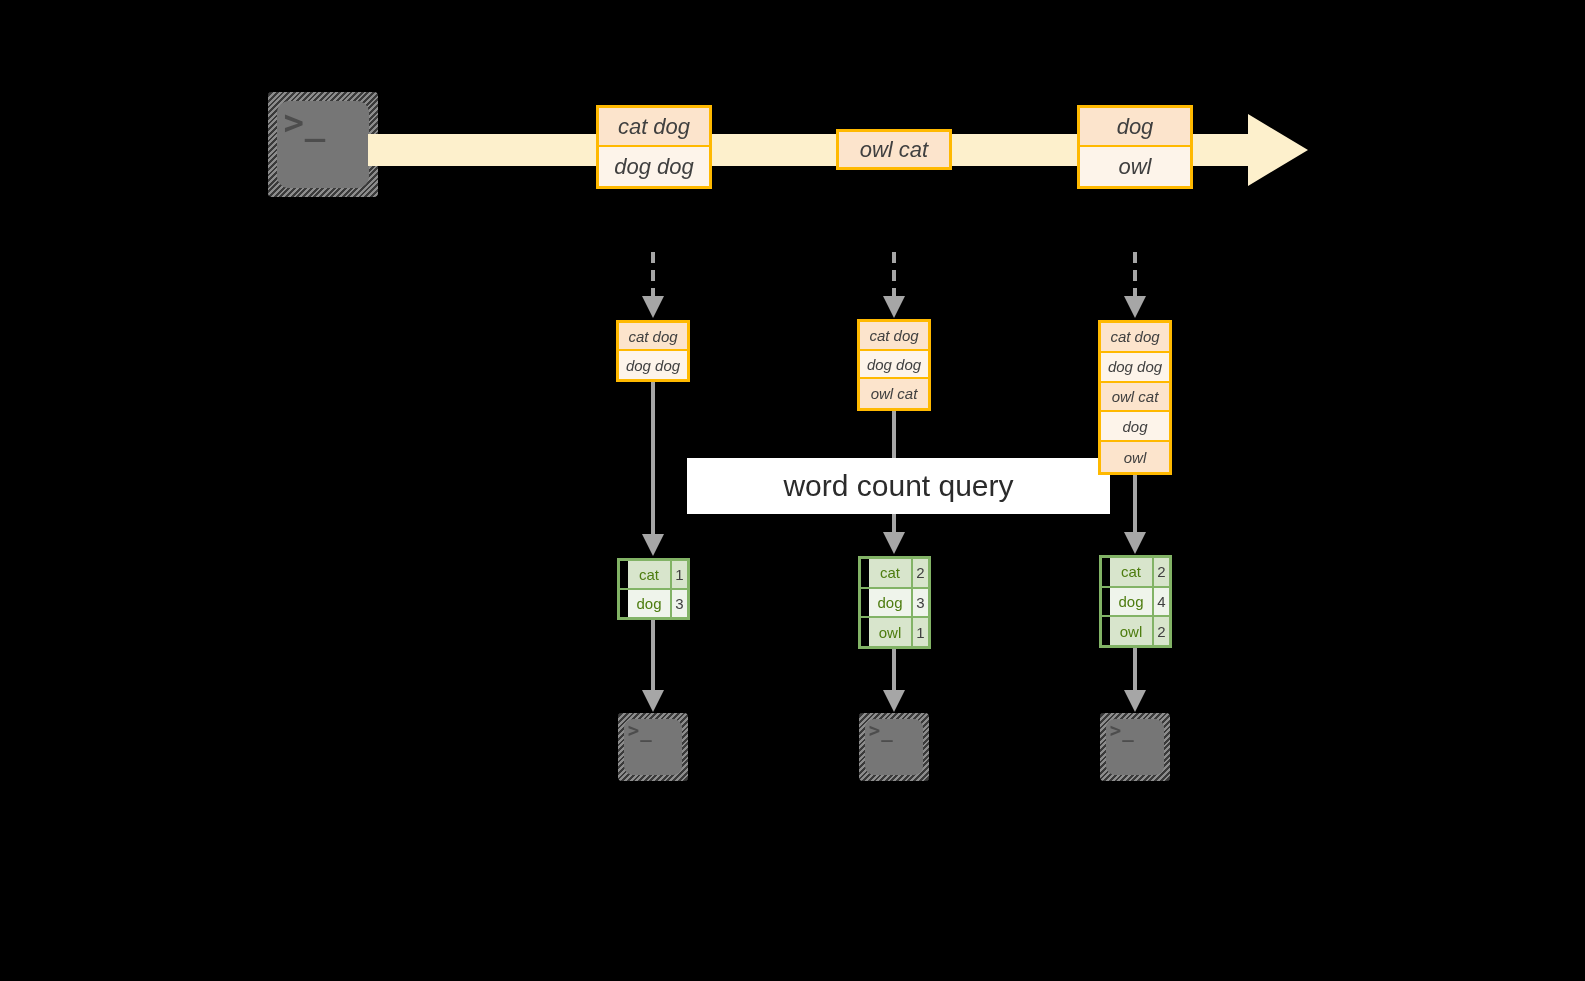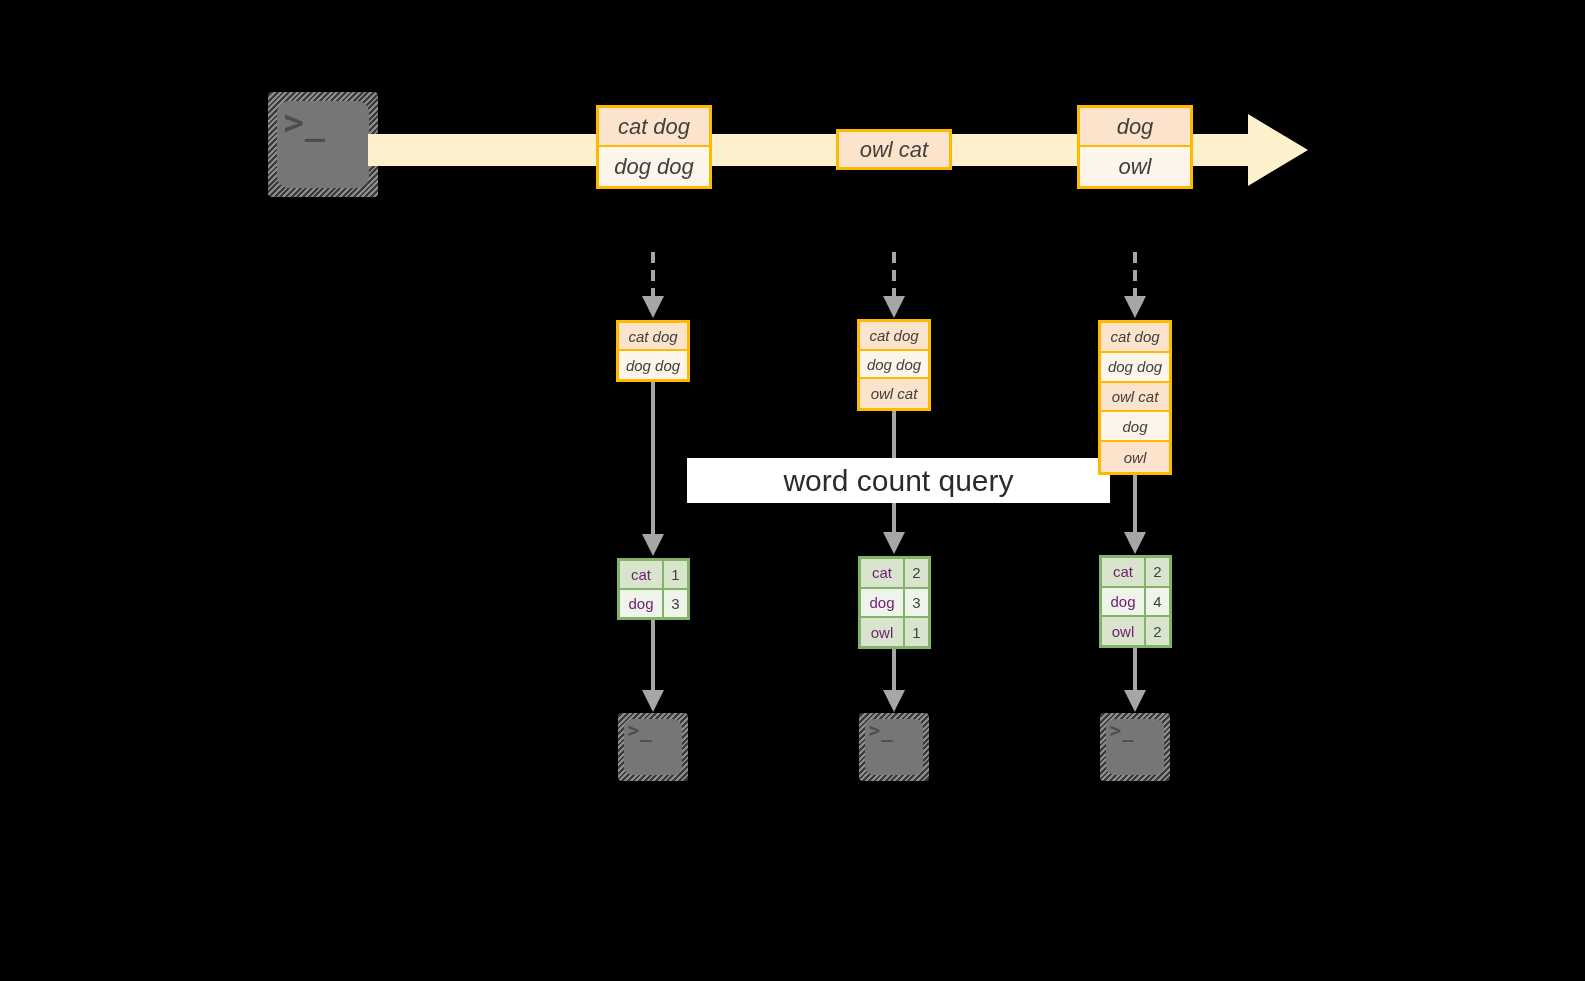--- a/index.html
+++ b/index.html
@@ -98,21 +98,22 @@
   }
   .restable .row:last-child { border-bottom: none; }
   .restable .row .word {
     flex: 0 0 44px;
     box-sizing: border-box;
     display: flex;
     align-items: center;
     justify-content: center;
     border-right: 2px solid #82B366;
     font-size: 15px;
-    color: #701a75;
+    color: #4d7c0f;
+    margin-left: 8px;
   }
   .restable .row .count {
     flex: 1 1 auto;
     box-sizing: border-box;
     display: flex;
     align-items: center;
     justify-content: center;
     font-size: 15px;
     color: #3f3f3f;
   }
@@ -268,21 +269,21 @@
     </svg>
   </div>
 
   <div class="arrow" style="left:1120px; top:474px; width:30px; height:82px;">
     <svg width="30" height="82" viewBox="0 0 30 82">
       <line x1="15" y1="0" x2="15" y2="58" stroke="#A6A6A6" stroke-width="4"></line>
       <polygon points="15,80 4,58 26,58" fill="#A6A6A6"></polygon>
     </svg>
   </div>
 
-  <div class="query-band" style="left:687px; top:458px; width:423px; height:45px;">
+  <div class="query-band" style="left:687px; top:458px; width:423px; height:56px;">
     <span class="label">word count query</span>
   </div>
 
   <div class="msgbox accbox" style="left:1098px; top:320px; width:74px; height:155px;">
     <div class="cell odd" style="height:20%;">cat dog</div>
     <div class="cell even" style="height:20%;">dog dog</div>
     <div class="cell odd" style="height:20%;">owl cat</div>
     <div class="cell even" style="height:20%;">dog</div>
     <div class="cell odd" style="height:20%;">owl</div>
   </div>

